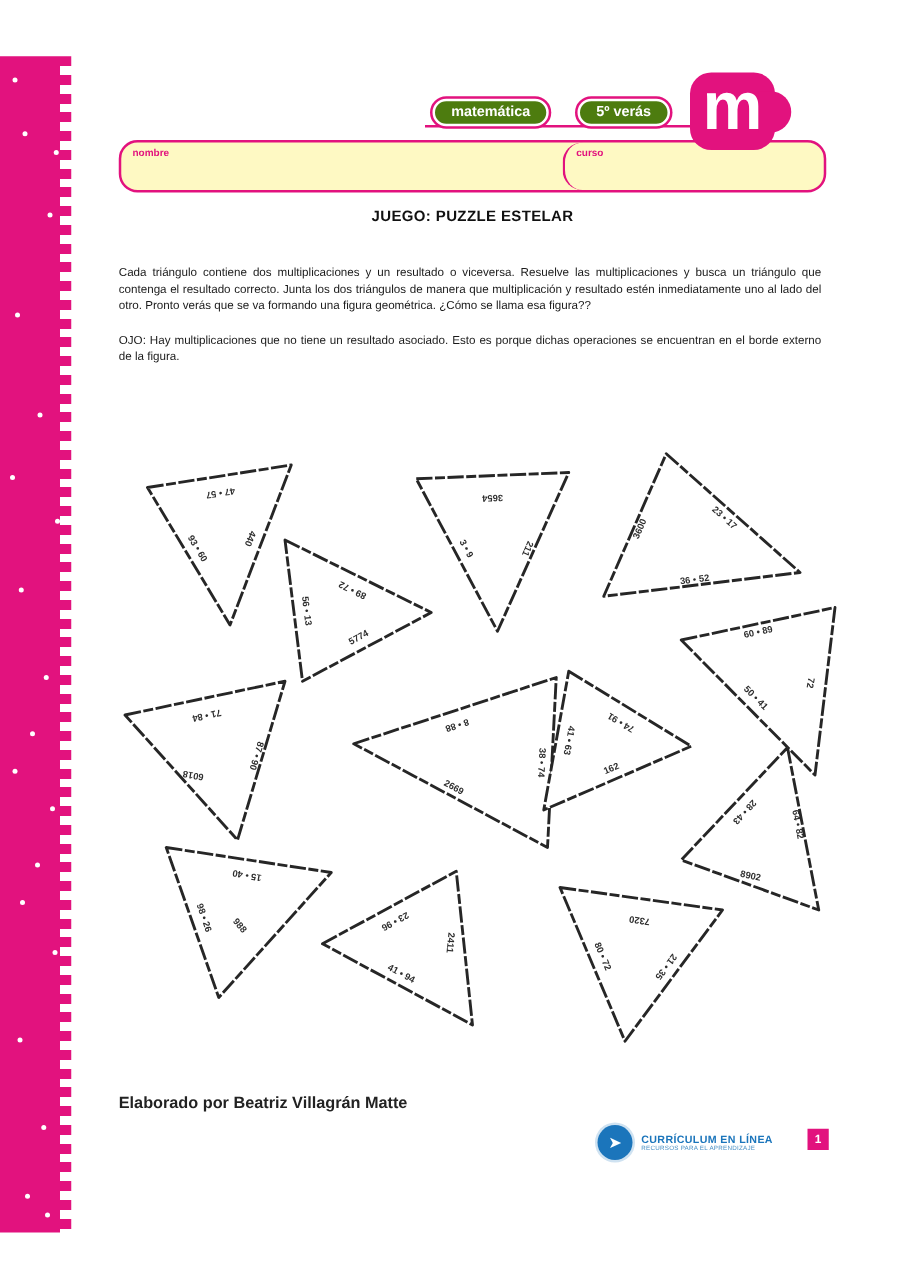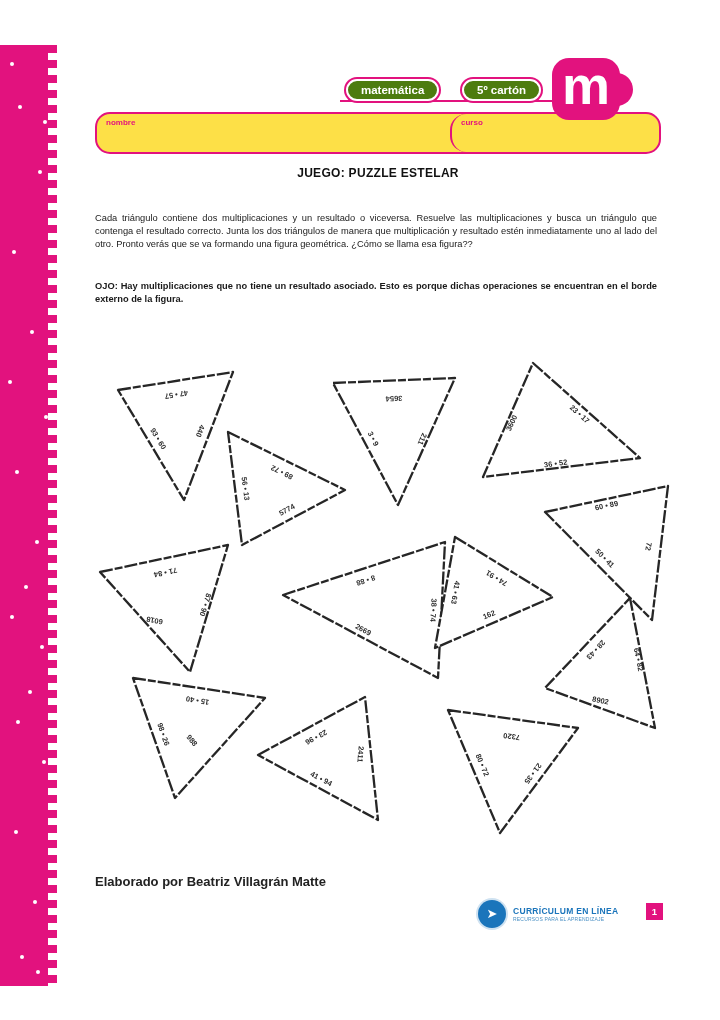--- a/index.html
+++ b/index.html
@@ -29,37 +29,37 @@
     position:absolute; left:552px; top:58px; width:68px; height:62px;
     background:#e2127e; border-radius:17px; color:#ffffff; text-align:center;
     font-size:54px; font-weight:bold; line-height:54px; z-index:2;
   }
   .mbump { position:absolute; right:-13px; top:15px; width:26px; height:33px;
     background:#e2127e; border-radius:0 17px 17px 0; z-index:1; }
 
   
   .form {
     position:absolute; left:95px; top:112px; width:566px; height:42px;
-    border:2px solid #e2127e; border-radius:15px; display:flex; background:#fde047; box-sizing:border-box;
+    border:2px solid #e2127e; border-radius:15px; display:flex; background:#fef9c3; box-sizing:border-box;
   }
   .form-cell { position:relative; height:100%; box-sizing:border-box; }
   .form-cell + .form-cell { border-left:2px solid #e2127e;border-radius:16px; }
   .cell-nombre { width:353px; }
   .cell-curso  { width:95px; }
   .cell-fecha  { flex:1; }
   .form-label { position:absolute; left:9px; top:4px; font-size:8px; font-weight:bold; color:#e2127e; }
 
   .title {
     position:absolute; left:95px; top:166px; width:566px; text-align:center;
     font-size:12px; font-weight:bold; color:#111111; letter-spacing:0.3px;
   }
 
   .instructions { position:absolute; left:95px; top:212px; width:562px; color:#1a1a1a; }
   .instructions p { margin:0; font-size:9.3px; line-height:13.2px; text-align:justify; }
-  .instructions .note { margin-top:28px;font-weight:bold; }
+  .instructions .note { margin-top:14px; }
 
   
   #tri-svg { position:absolute; left:0; top:0; }
   #tri-svg polygon {
     fill:#ffffff; stroke:#262626; stroke-width:2.3;
     stroke-dasharray:13 2 8 2; stroke-linejoin:round;
   }
   #tri-svg text {
     font-family:"Liberation Sans", sans-serif; font-size:7.5px; font-weight:bold;
     fill:#2e2e2e; text-anchor:middle;
@@ -107,21 +107,21 @@
       <div class="band-dot" style="left: 8px; top: 380px;"></div>
       <div class="band-dot" style="left: 24px; top: 585px;"></div>
       <div class="band-dot" style="left: 40px; top: 645px;"></div>
       <div class="band-dot" style="left: 16px; top: 720px;"></div>
       <div class="band-dot" style="left: 36px; top: 970px;"></div>
       <div class="band-dot" style="left: 10px; top: 62px;"></div>
     </div>
 
   <div class="header-line"></div>
   <span class="badge badge-subject">matemática</span>
-  <span class="badge badge-grade">5º cartón</span>
+  <span class="badge badge-grade">5º verás</span>
   <div class="mlogo">
     <div class="mbump"></div>
     <span>m</span>
   </div>
 
   <div class="form">
     <div class="form-cell cell-nombre">
       <span class="form-label">nombre</span>
     </div>
     <div class="form-cell cell-curso">

